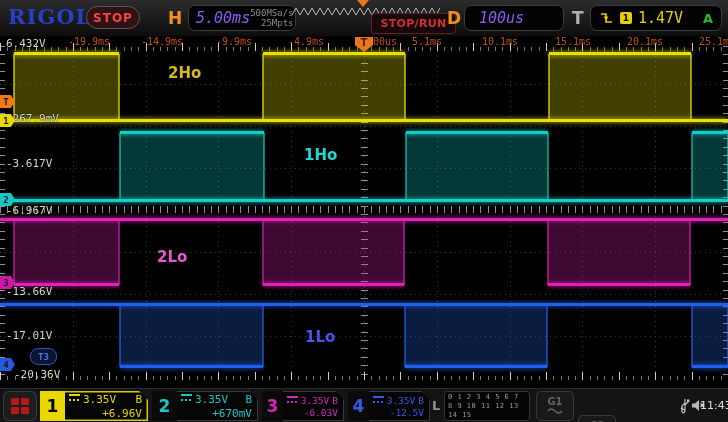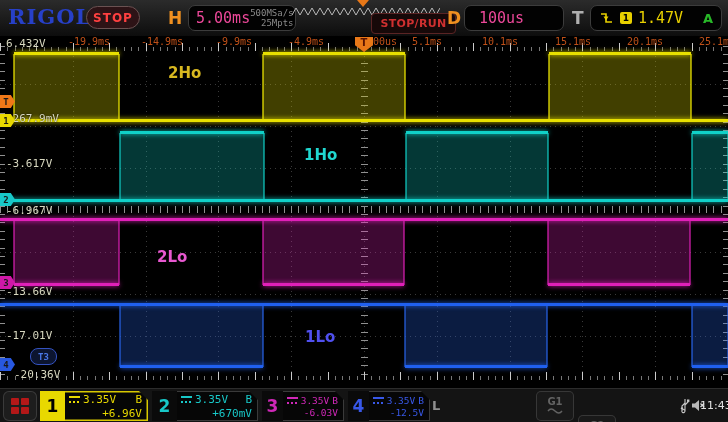--- a/index.html
+++ b/index.html
@@ -12,21 +12,21 @@
   #topbar{position:absolute;left:0;top:0;width:728px;height:36px;
           background:linear-gradient(#2b2b2b,#0d0d0d);border-bottom:1px solid #000;padding-left:27px;}
   .logo{position:absolute;left:8px;top:4px;font:bold 21px "DejaVu Serif",serif;
         color:#2740c8;letter-spacing:1px;}
   .stop-badge{position:absolute;left:86px;top:6px;width:52px;height:21px;border-radius:12px;
         background:#2d1316;border:1px solid #6a5252;color:#ff4040;font:bold 12px "DejaVu Sans",sans-serif;
         display:flex;align-items:center;justify-content:center;letter-spacing:1px;}
   .hd-letter{position:absolute;top:8px;font:bold 17px "DejaVu Sans",sans-serif;color:#f09020;}
   .top-box{position:absolute;top:5px;height:26px;background:#020202;border:1px solid #3c3c3c;
         border-radius:7px;display:flex;align-items:center;box-sizing:border-box;}
-  .tb-main{color:#ec4899;font-size:15px;}
+  .tb-main{color:#8b5cf6;font-size:15px;font-style:italic;}
   .tb-sub{color:#8a8a8a;font-size:9px;line-height:10px;text-align:right;margin-left:auto;}
   .top-btn{position:absolute;top:13px;height:21px;border-radius:4px;display:flex;
         align-items:center;justify-content:center;box-sizing:border-box;}
   #measure-btn{left:301px;width:64px;background:#0c0c0c;border:1px solid #4a4a4a;
         color:#e8d020;font:bold 12px "DejaVu Sans",sans-serif;}
   #stoprun-btn{left:371px;width:85px;background:#170909;border:1px solid #5a2424;
         color:#d03030;font:bold 11px "DejaVu Sans",sans-serif;letter-spacing:.3px;}
   .t-badge{width:12px;height:12px;border-radius:2px;background:#e8d000;color:#000;
         font:bold 9px "DejaVu Sans",sans-serif;display:flex;align-items:center;justify-content:center;}
 
@@ -58,21 +58,21 @@
 
   
   #bottombar{position:absolute;left:0;top:388px;width:728px;height:34px;background:#141414;
         border-top:1px solid #2c2c2c;}
   .chbox{position:absolute;top:2px;height:30px;background:#060606;display:flex;
         clip-path:polygon(0 0,calc(100% - 9px) 0,100% 9px,100% 100%,0 100%);}
   .chtab{width:25px;display:flex;align-items:center;justify-content:center;
         font:bold 17px "DejaVu Sans",sans-serif;}
   .chvals{flex:1;display:flex;flex-direction:column;justify-content:center;gap:1px;
         padding:1px 6px 1px 4px;font-family:"DejaVu Sans Mono",monospace;}
-  .chrow1{display:flex;align-items:center;gap:3px;}
+  .chrow1{display:flex;align-items:flex-start;gap:3px;}
   .chrow2{text-align:right;}
   .coup{display:inline-block;width:11px;height:9px;
         background-image:linear-gradient(currentColor,currentColor),
                          repeating-linear-gradient(to right,currentColor 0 2px,transparent 2px 4px);
         background-size:100% 2px,100% 2px;background-position:0 1px,0 6px;background-repeat:no-repeat;}
   .bw{margin-left:auto;}
   .smallbtn{position:absolute;top:2px;height:30px;background:#191919;border-radius:5px;
         box-shadow:inset 0 0 0 1px #373737;display:flex;flex-direction:column;align-items:center;
         justify-content:center;color:#636363;font:bold 10px "DejaVu Sans",sans-serif;line-height:10px;}
   #logicbox{position:absolute;left:444px;top:2px;width:86px;height:30px;background:#040404;
@@ -297,20 +297,24 @@
         <div class="chrow1">
             <span class="coup"></span>
           <span>3.35V</span>
           <span class="bw">B</span>
           </div>
         <div class="chrow2">-12.5V</div>
       </div>
     </div>
 
     <div class="abs" style="left:432px;top:9px;color:#909090;font:bold 13px 'DejaVu Sans',sans-serif;">L</div>
+    <div id="logicbox">
+      <span>0 1 2 3  4 5 6 7</span>
+      <span>8 9 10 11 12 13 14 15</span>
+    </div>
 
     <div class="smallbtn" style="left:536px;width:38px;">
       <span>G1</span>
       <svg width="16" height="8">
           <path d="M1 4 Q4 0 8 4 Q12 8 15 4" stroke="#636363" stroke-width="1.4" fill="none"></path>
         </svg>
     </div>
     <div class="smallbtn" style="left:578px;width:38px;margin-top:24px;">
       <span>G2</span>
       <svg width="16" height="8">

